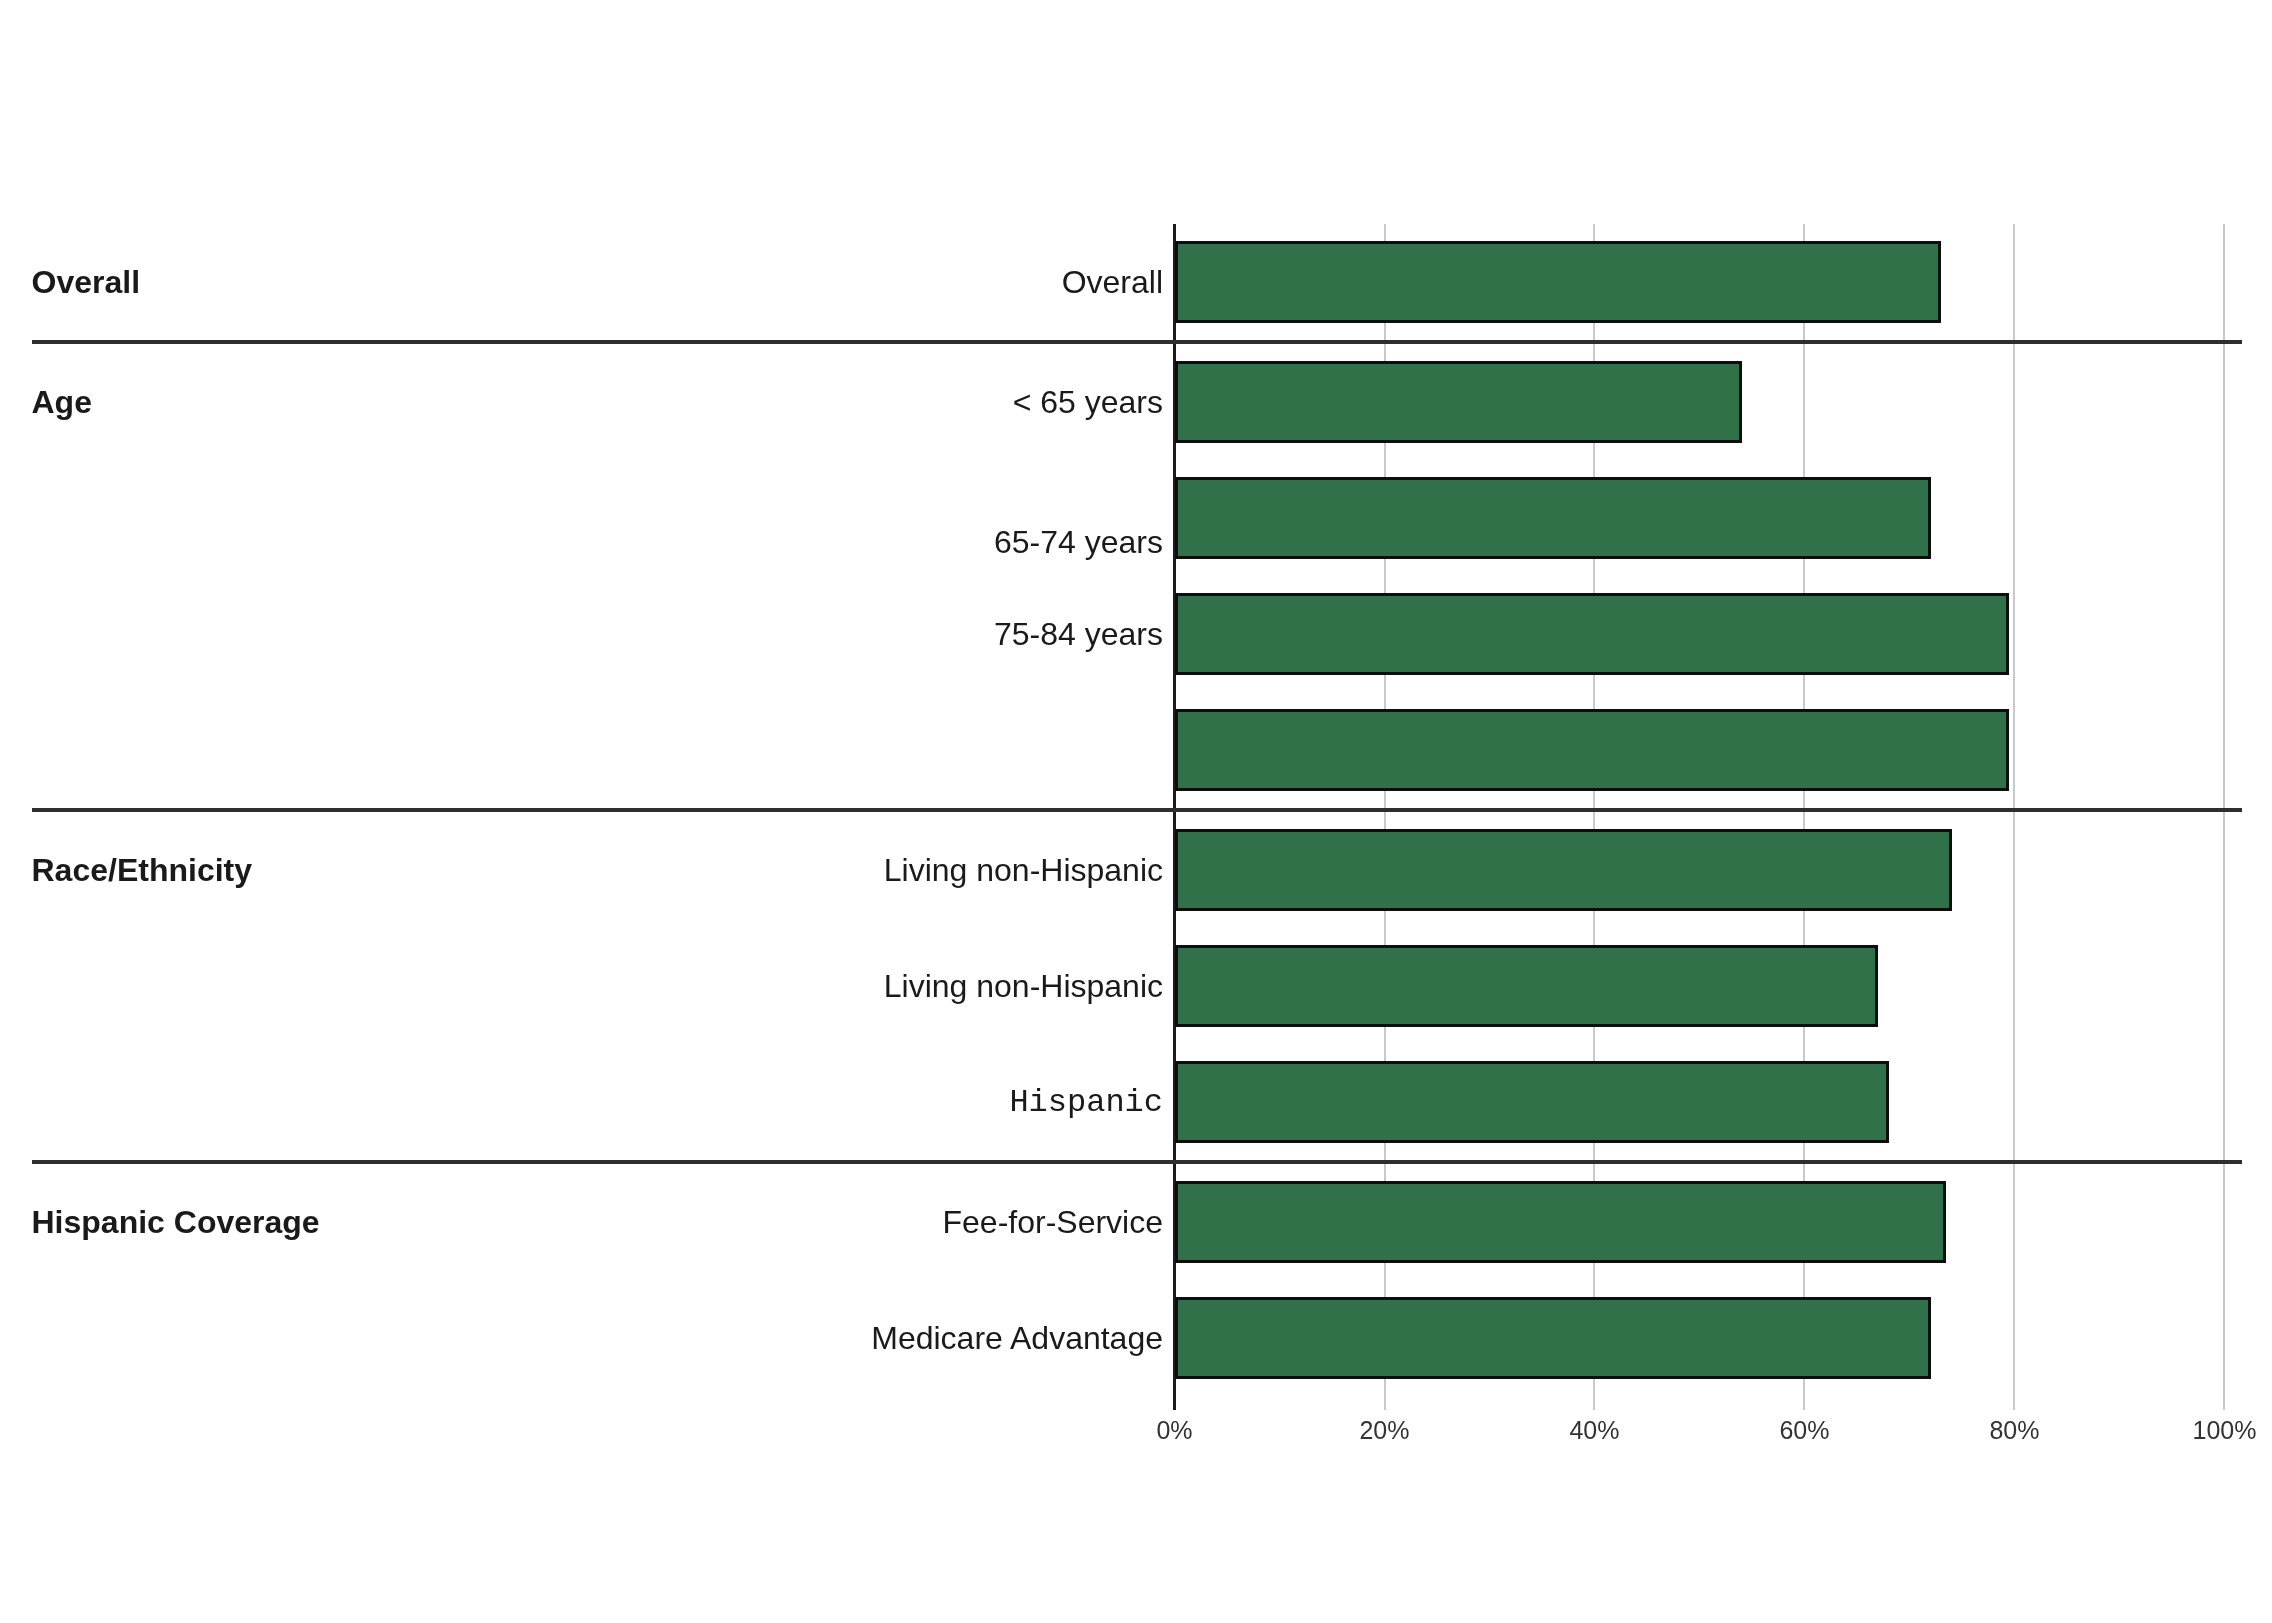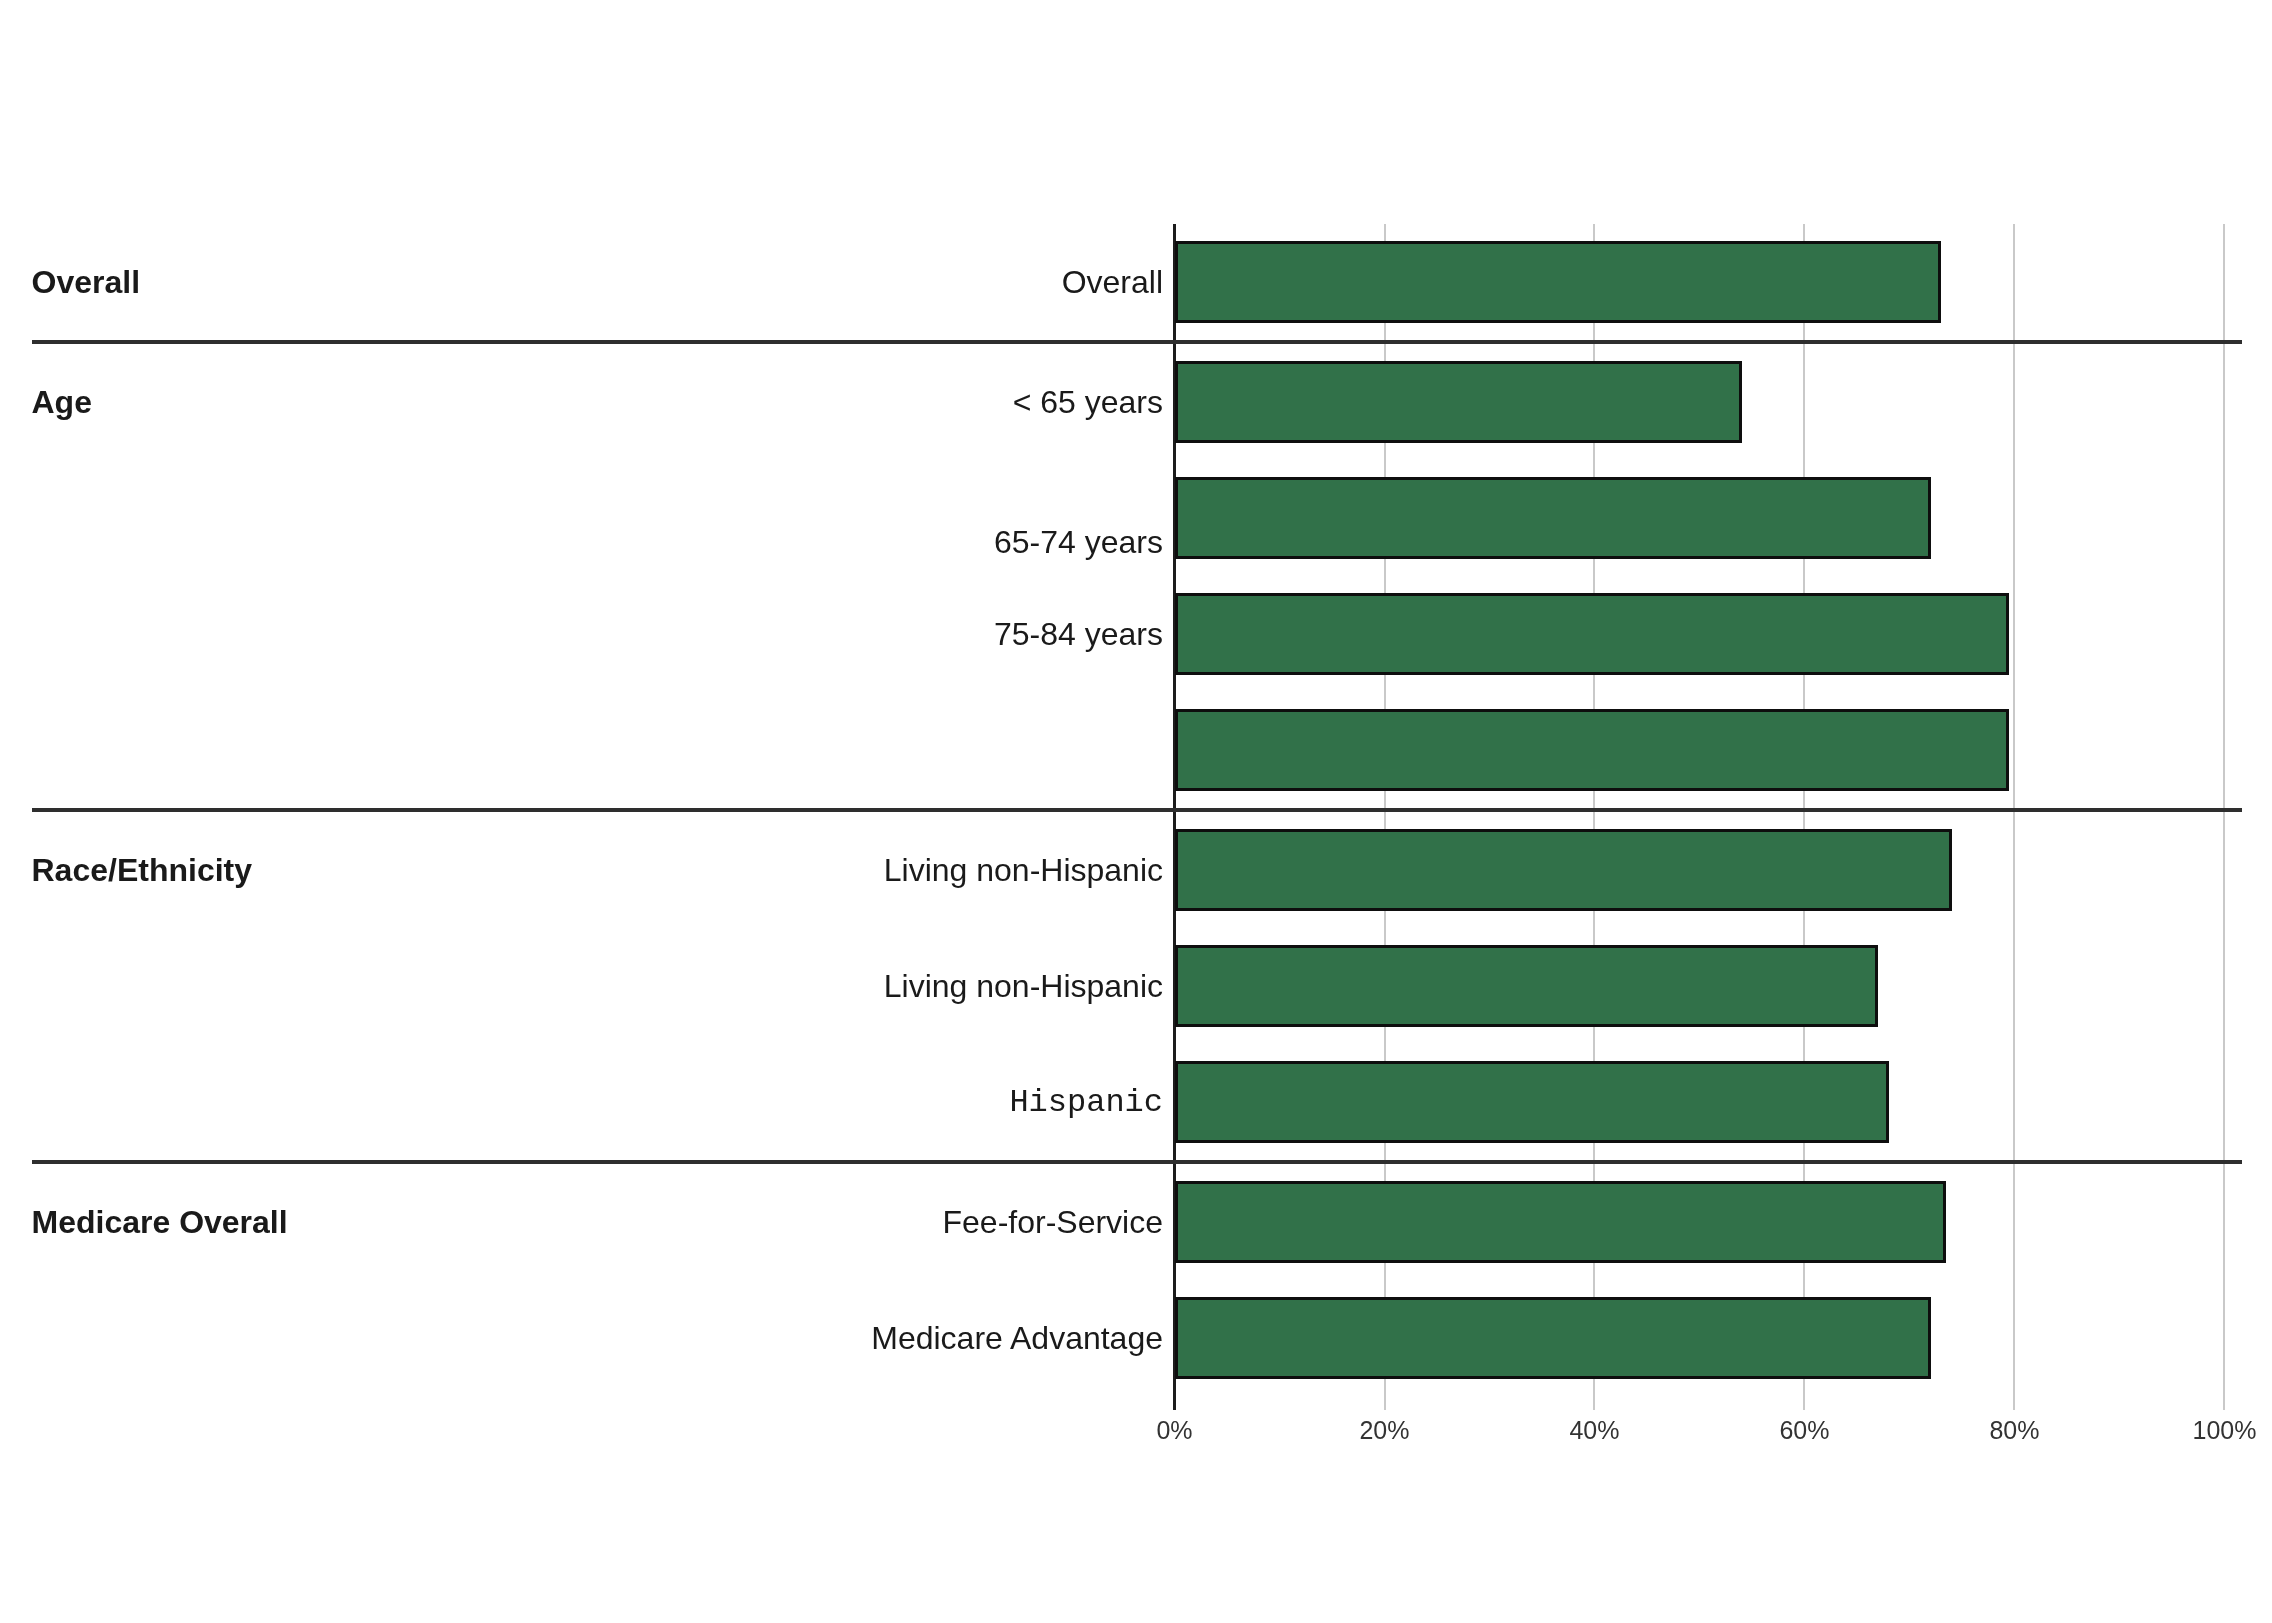--- a/index.html
+++ b/index.html
@@ -43,21 +43,21 @@
       <div class="bar" style="left: 1175px; top: 709px; width: 834px; height: 82px;"></div>
       <div class="divider" style="left: 31.5px; top: 808px; width: 2210px; height: 3.9px;"></div>
       <div class="group-label" style="left: 31.5px; top: 812px; height: 116px;">Race/Ethnicity</div>
       <div class="row-label" style="left: 708px; top: 812px; width: 455px; height: 116px;">Living non-Hispanic</div>
       <div class="bar" style="left: 1175px; top: 829px; width: 777px; height: 82px;"></div>
       <div class="row-label" style="left: 708px; top: 928px; width: 455px; height: 116px;">Living non-Hispanic</div>
       <div class="bar" style="left: 1175px; top: 945px; width: 703px; height: 82px;"></div>
       <div class="row-label" style="left: 708px; top: 1044px; width: 455px; height: 116px; font-family: Liberation Mono, monospace;">Hispanic</div>
       <div class="bar" style="left: 1175px; top: 1061px; width: 714px; height: 82px;"></div>
       <div class="divider" style="left: 31.5px; top: 1160px; width: 2210px; height: 3.9px;"></div>
-      <div class="group-label" style="left: 31.5px; top: 1164px; height: 116px;">Medicare Overall</div>
+      <div class="group-label" style="left: 31.5px; top: 1164px; height: 116px;">Hispanic Coverage</div>
       <div class="row-label" style="left: 708px; top: 1164px; width: 455px; height: 116px;">Fee-for-Service</div>
       <div class="bar" style="left: 1175px; top: 1181px; width: 771px; height: 82px;"></div>
       <div class="row-label" style="left: 708px; top: 1280px; width: 455px; height: 116px; text-align: center;">Medicare Advantage</div>
       <div class="bar" style="left: 1175px; top: 1297px; width: 756px; height: 82px;"></div>
       <div class="gridline" style="left: 1173px; top: 224px; width: 2.6px; height: 1173px; background: var(--axis-line);"></div>
       <div class="tick" style="left: 1173px; top: 1396px; width: 2.6px; height: 14.4px; background: var(--axis-line);"></div>
       <div class="tick-label" style="left: 1076px; top: 1416px; width: 197px;">0%</div>
       <div class="gridline" style="left: 1384px; top: 224px; width: 2px; height: 1173px; background: var(--gridline);"></div>
       <div class="tick" style="left: 1384px; top: 1396px; width: 2px; height: 14.4px; background: var(--gridline);"></div>
       <div class="tick-label" style="left: 1286px; top: 1416px; width: 197px;">20%</div>

